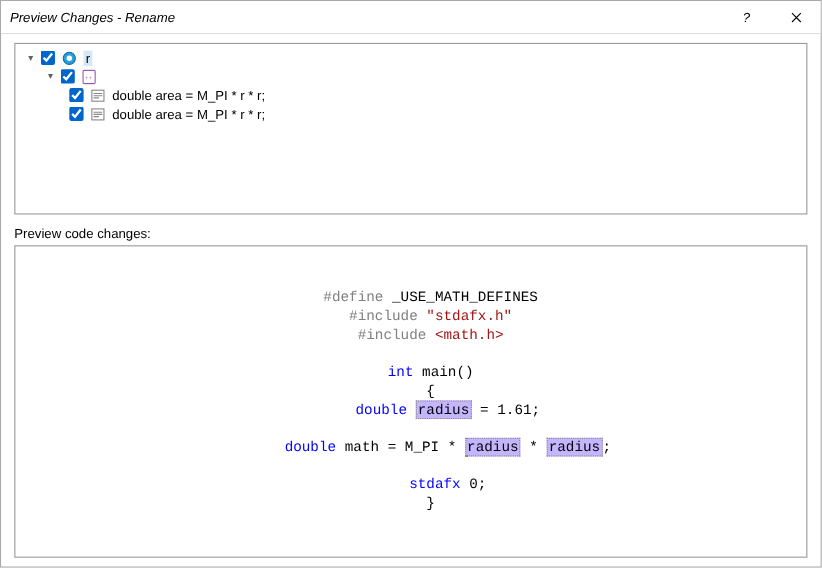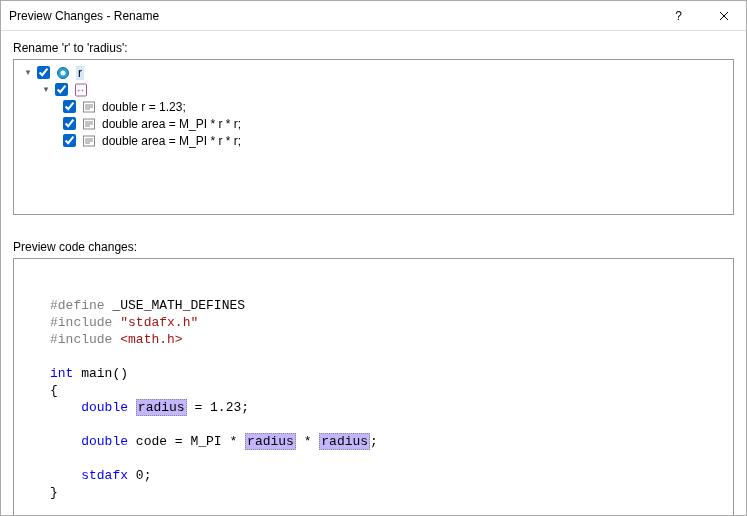--- a/index.html
+++ b/index.html
@@ -16,20 +16,21 @@
     flex-direction: column;
     overflow: hidden;
   }
   .titlebar {
     height: 30px;
     display: flex;
     align-items: center;
     padding-left: 8px;
     border-bottom: 1px solid #ddd;
     background: #fff;
+    font-style: italic;
   }
   .title { flex: 1; }
   .tbtn {
     width: 45px;
     height: 29px;
     display: flex;
     align-items: center;
     justify-content: center;
     font-family: "Segoe UI", sans-serif;
   }
@@ -67,21 +68,21 @@
     flex: 1;
     overflow: auto;
     background:#fff;
     font-family: Consolas, "Courier New", monospace;
     font-size: 13px;
     line-height: 17px;
     padding: 4px 0 0 0;
     white-space: pre;
     position: relative;
   }
-  .code-inner { padding-left: 36px; padding-bottom: 6px; }
+  .code-inner { padding-left: 36px; padding-bottom: 6px; text-align: center; }
   .kw { color: #0000ff; }
   .pp { color: #808080; }
   .str { color: #a31515; }
   .hl {
     border: 1px dotted #888;
     padding: 0 1px;
     background: #c4b5fd;
   }
   
   .code-panel::-webkit-scrollbar, .tree-panel::-webkit-scrollbar { width:17px; height:17px; }
@@ -96,21 +97,20 @@
   <div class="tbtn">?</div>
   <div class="tbtn close">
     <svg width="10" height="10" viewBox="0 0 10 10">
         <path d="M1 1 L9 9 M9 1 L1 9" stroke="currentColor" stroke-width="1"></path>
       </svg>
   </div>
 </div>
 
 <div class="content">
 
-  <div class="section-label">Rename 'r' to 'radius':</div>
 
   <div class="tree-panel">
     <div class="row">
       <span class="indent" style="width:4px"></span>
       <span class="tw">▾</span>
       <input type="checkbox" class="cb" checked="" style="">
       <span class="ico">
         <svg width="14" height="14" viewBox="0 0 14 14">
             <circle cx="7" cy="7" r="5.5" fill="#28a0da" stroke="#0b6fa4"></circle>
             <circle cx="7" cy="7" r="2.5" fill="#fff"></circle>
@@ -131,56 +131,45 @@
     </div>
     <div class="row">
       <span class="indent" style="width:44px"></span>
       <input type="checkbox" class="cb" checked="" style="">
       <span class="ico">
         <svg width="14" height="14" viewBox="0 0 14 14">
             <rect x="1.5" y="2" width="11" height="10" fill="#fff" stroke="#888"></rect>
             <path d="M3 5h8M3 7h8M3 9h5" stroke="#888"></path>
           </svg>
       </span>
-      <span class="label">double r = 1.23;</span>
-    </div>
-    <div class="row">
-      <span class="indent" style="width:44px"></span>
-      <input type="checkbox" class="cb" checked="" style="">
-      <span class="ico">
-        <svg width="14" height="14" viewBox="0 0 14 14">
-            <rect x="1.5" y="2" width="11" height="10" fill="#fff" stroke="#888"></rect>
-            <path d="M3 5h8M3 7h8M3 9h5" stroke="#888"></path>
-          </svg>
-      </span>
       <span class="label">double area = M_PI * r * r;</span>
     </div>
     <div class="row">
       <span class="indent" style="width:44px"></span>
       <input type="checkbox" class="cb" checked="" style="">
       <span class="ico">
         <svg width="14" height="14" viewBox="0 0 14 14">
             <rect x="1.5" y="2" width="11" height="10" fill="#fff" stroke="#888"></rect>
             <path d="M3 5h8M3 7h8M3 9h5" stroke="#888"></path>
           </svg>
       </span>
       <span class="label">double area = M_PI * r * r;</span>
     </div>
   </div>
 
-  <div class="section-label" style="margin-top:25px">Preview code changes:</div>
+  <div class="section-label" style="margin-top:10px">Preview code changes:</div>
 
   <div class="code-panel">
     <div class="code-inner"><span class="pp">#define</span> <span>_USE_MATH_DEFINES</span>
 <span class="pp">#include</span> <span class="str">"stdafx.h"</span>
 <span class="pp">#include</span> <span class="str">&lt;math.h&gt;</span>
 
 <span class="kw">int</span> <span>main()</span>
 {
-    <span class="kw">double</span> <span class="hl">radius</span><span> = 1.23;</span>
+    <span class="kw">double</span> <span class="hl">radius</span><span> = 1.61;</span>
 
-    <span class="kw">double</span> <span>code</span><span> = M_PI * </span><span class="hl">radius</span><span> * </span><span class="hl">radius</span><span>;</span>
+    <span class="kw">double</span> <span>math</span><span> = M_PI * </span><span class="hl">radius</span><span> * </span><span class="hl">radius</span><span>;</span>
 
     <span class="kw">stdafx</span><span> 0;</span>
 }</div>
   </div>
 
 </div>
 
 </body></html>

